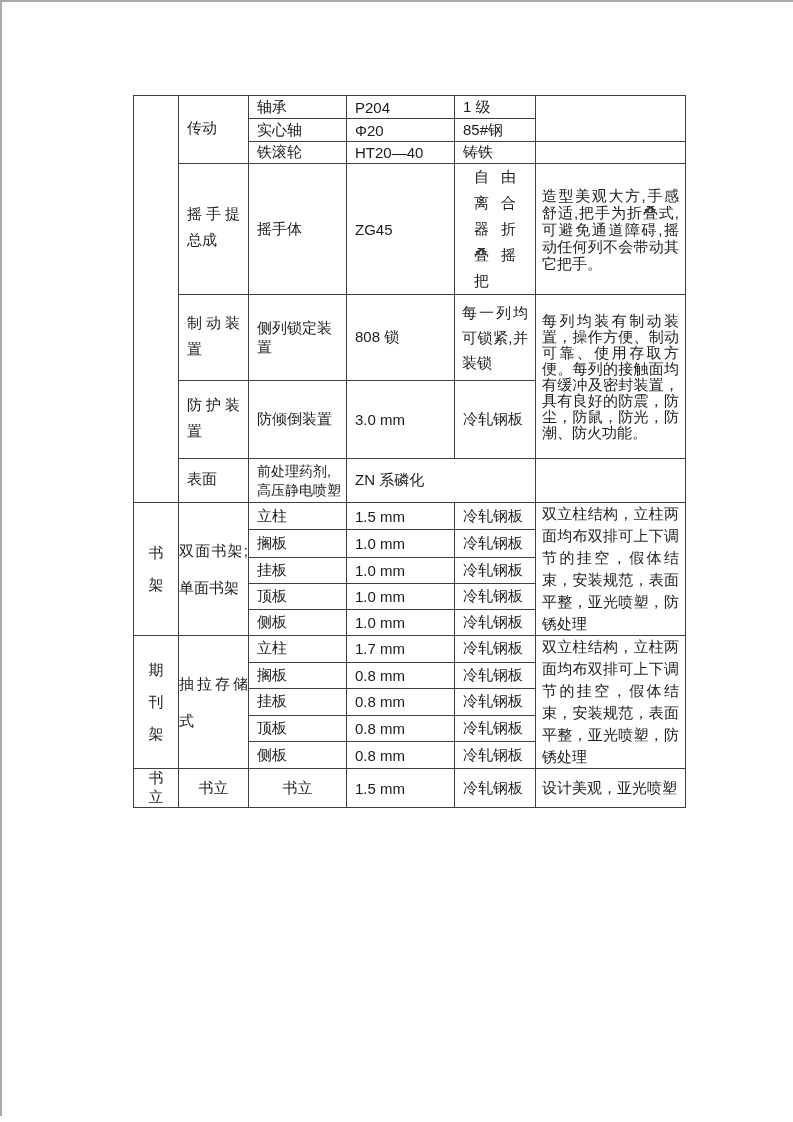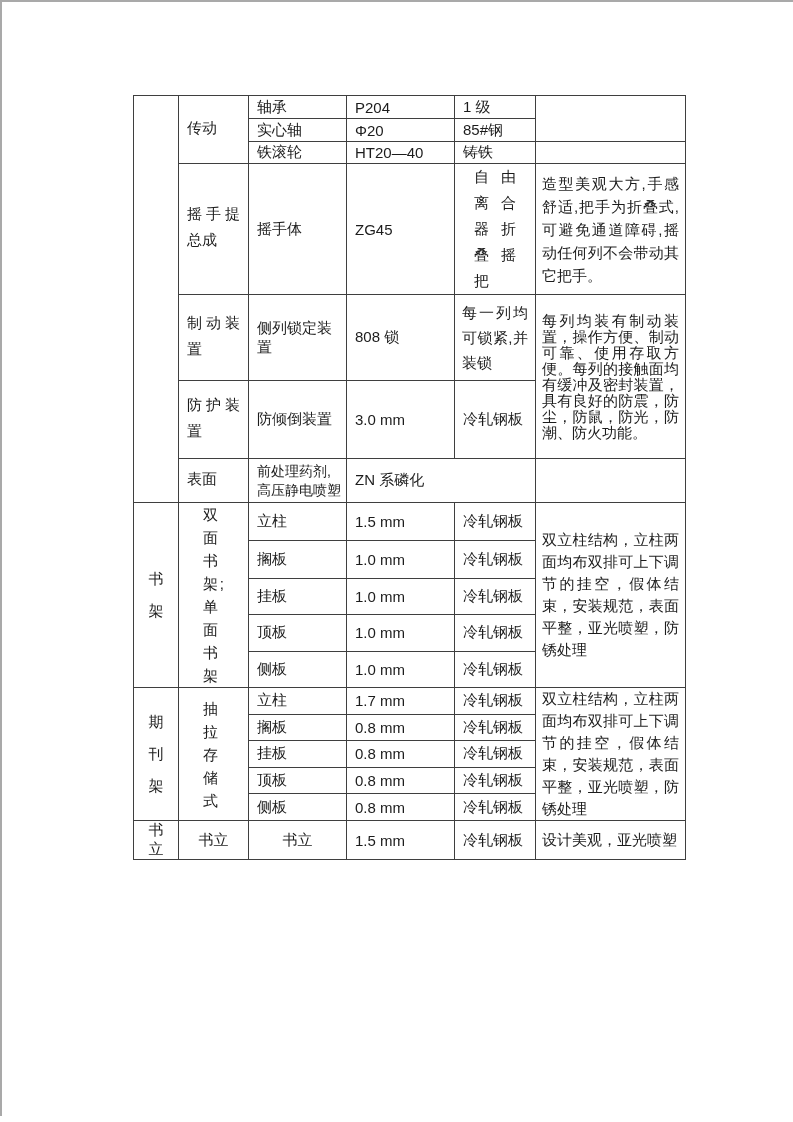--- a/index.html
+++ b/index.html
@@ -18,27 +18,27 @@
   }
   td {
     border:1px solid #3f3f3f;
     padding:0 8px;
     vertical-align:middle;
     overflow:hidden;
     word-break:normal;
   }
   
   td.cat { text-align:justify; line-height:26px; padding:0 8px;font-family:Liberation Mono, monospace; }
-  td.cat-b { text-align:justify; line-height:23px; padding:0 24px; }
+  td.cat-b { text-align:justify; line-height:37px; padding:0 0; }
   
   td.spec-just { text-align:justify; line-height:26px; padding:0 19px; }
   td.spec-just2 { text-align:justify; line-height:25px; padding:0 7px; }
   
   td.note { text-align:justify; padding:0 6px; }
-  td.note-5a { line-height:23px;margin-top:16px; }
+  td.note-5a { line-height:17px;margin-top:16px; }
   td.note-8  { line-height:16px; }
   td.note-5b { line-height:22px;margin-top:32px; }
   
   td.vcell { padding:0; text-align:center;font-family:Liberation Serif, serif; }
   .vlabel { width:1em; margin:0 auto; word-break:break-all; line-height:32px; text-align:center; }
   td.center { text-align:center; }
   td.small { font-size:14px; line-height:19px; padding:0 4px 0 8px; }
 </style>
 </head>
 <body>

